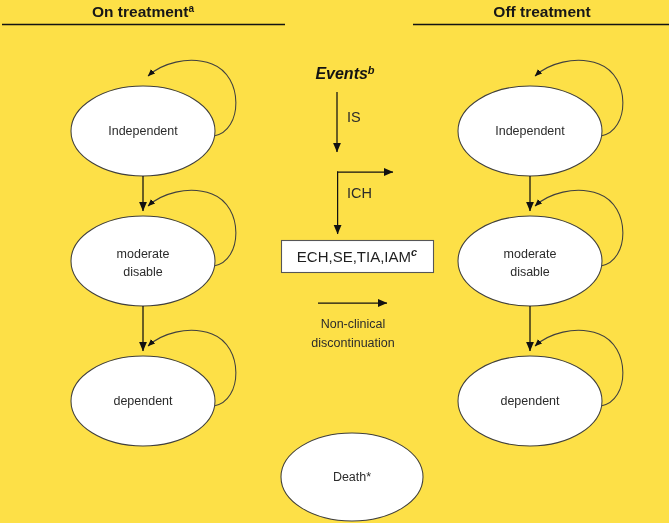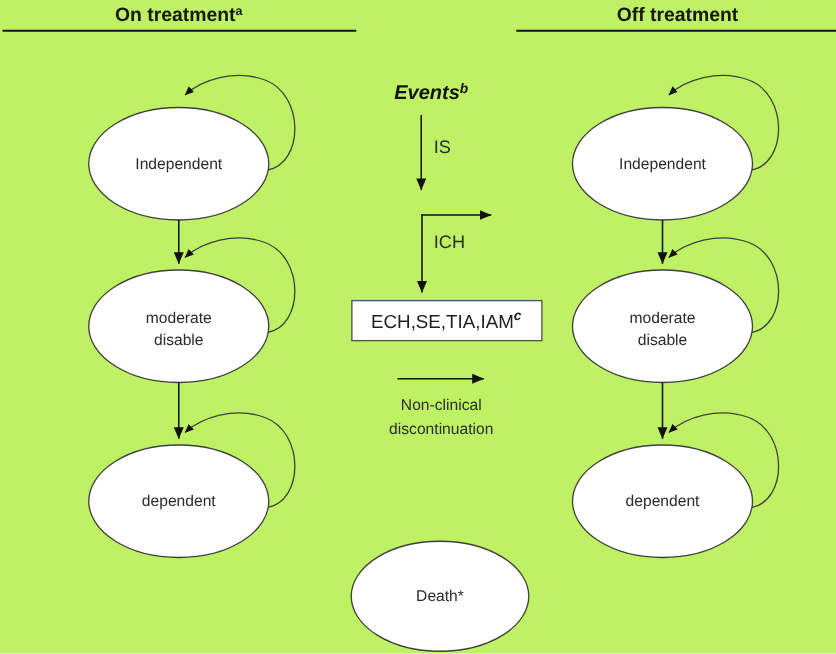--- a/index.html
+++ b/index.html
@@ -8,21 +8,21 @@
     background: #ffffff;
   }
   body {
     font-family: "Liberation Sans", sans-serif;
     color: #1a1a1a;
   }
   #canvas {
     position: relative;
     width: 669px;
     height: 523px;
-    background: #bef264;
+    background: #fde047;
     overflow: hidden;
   }
   #diagram-svg {
     position: absolute;
     left: 0;
     top: 0;
     width: 669px;
     height: 523px;
   }
   .hdr-text {

